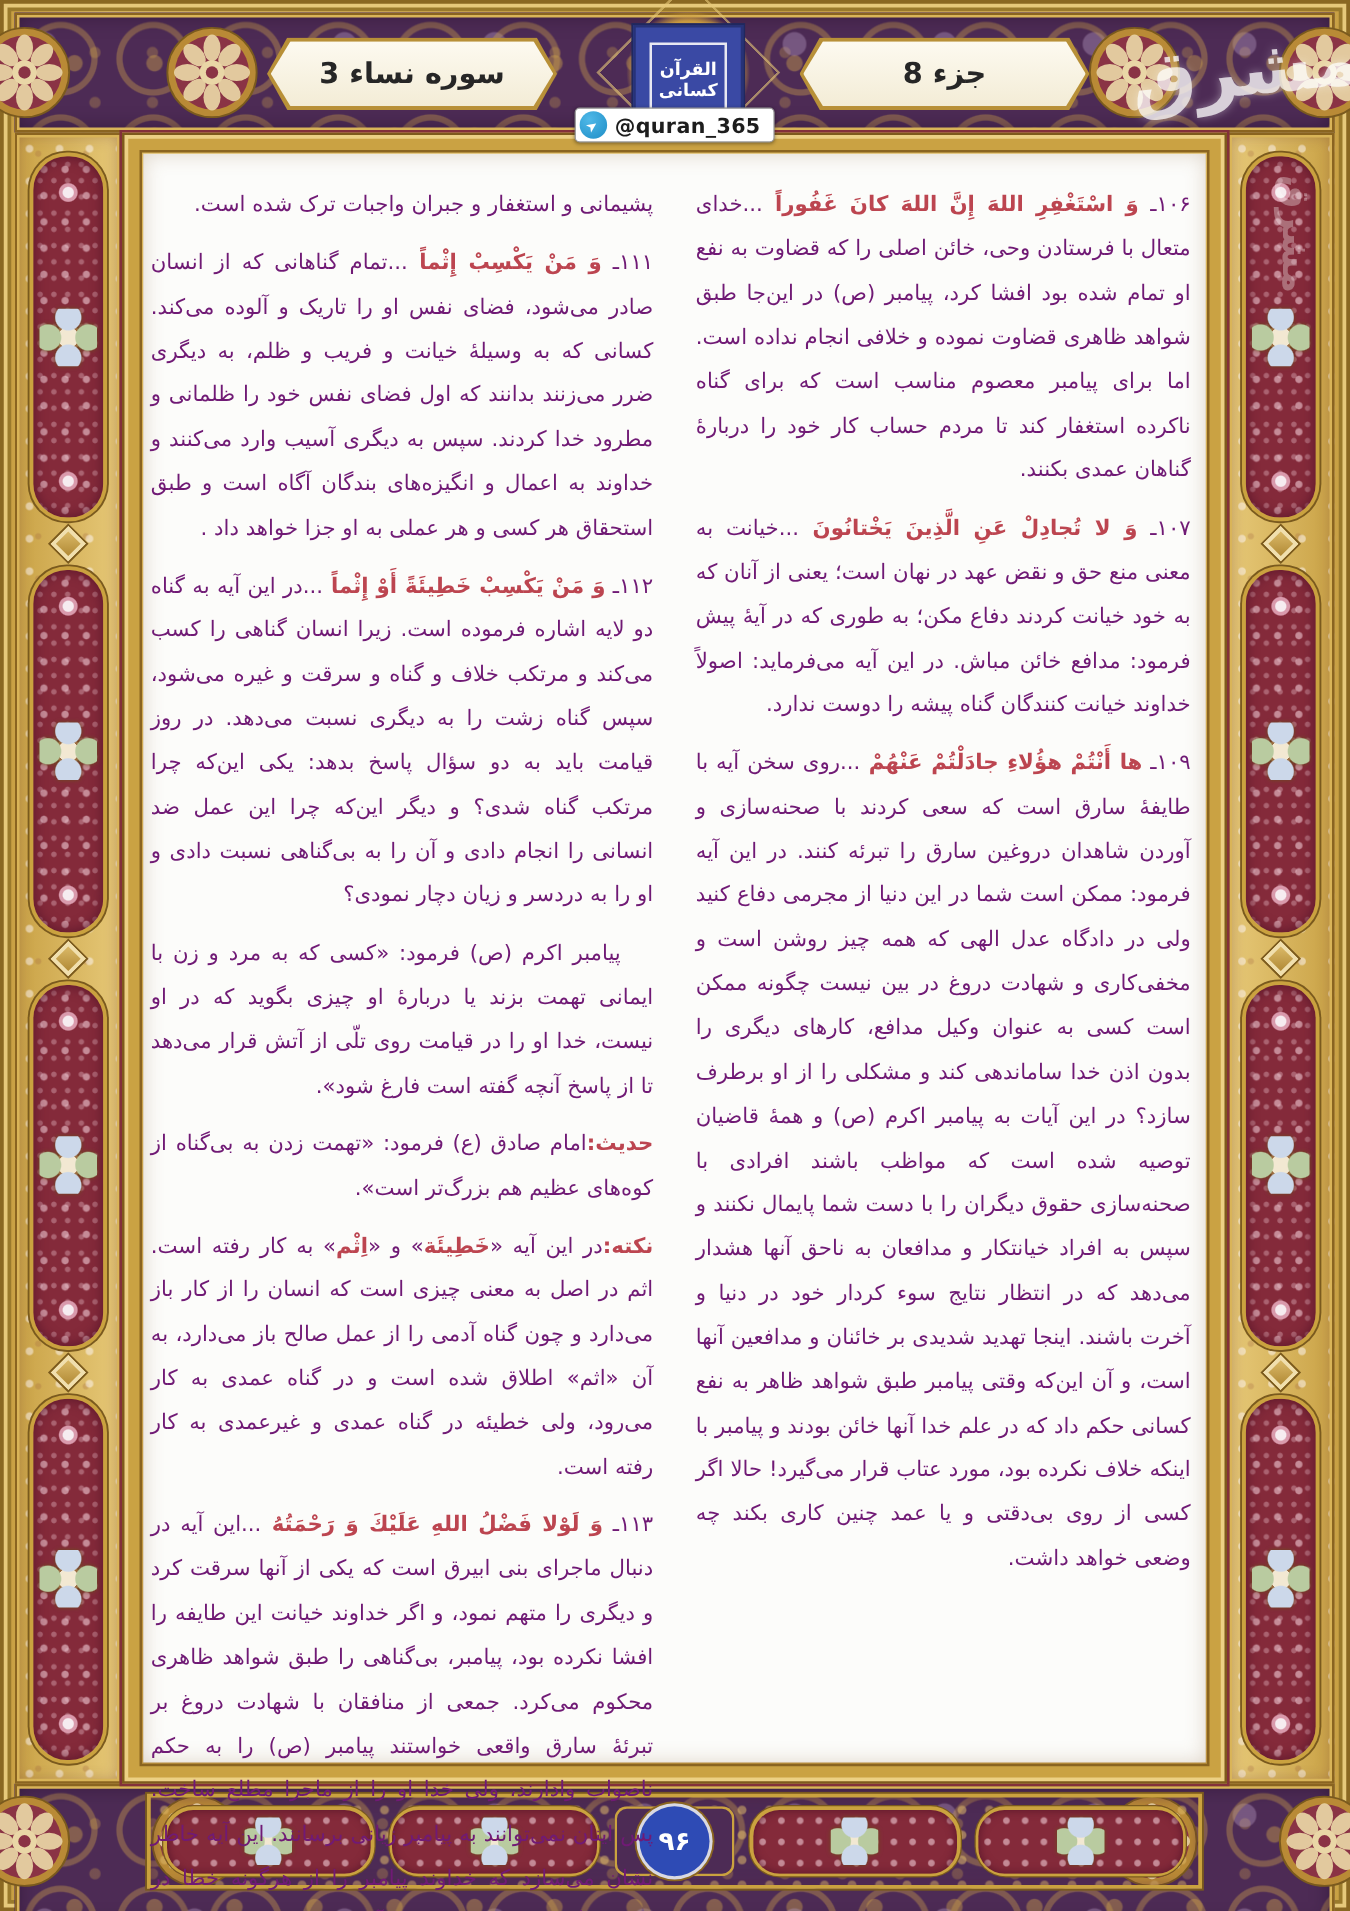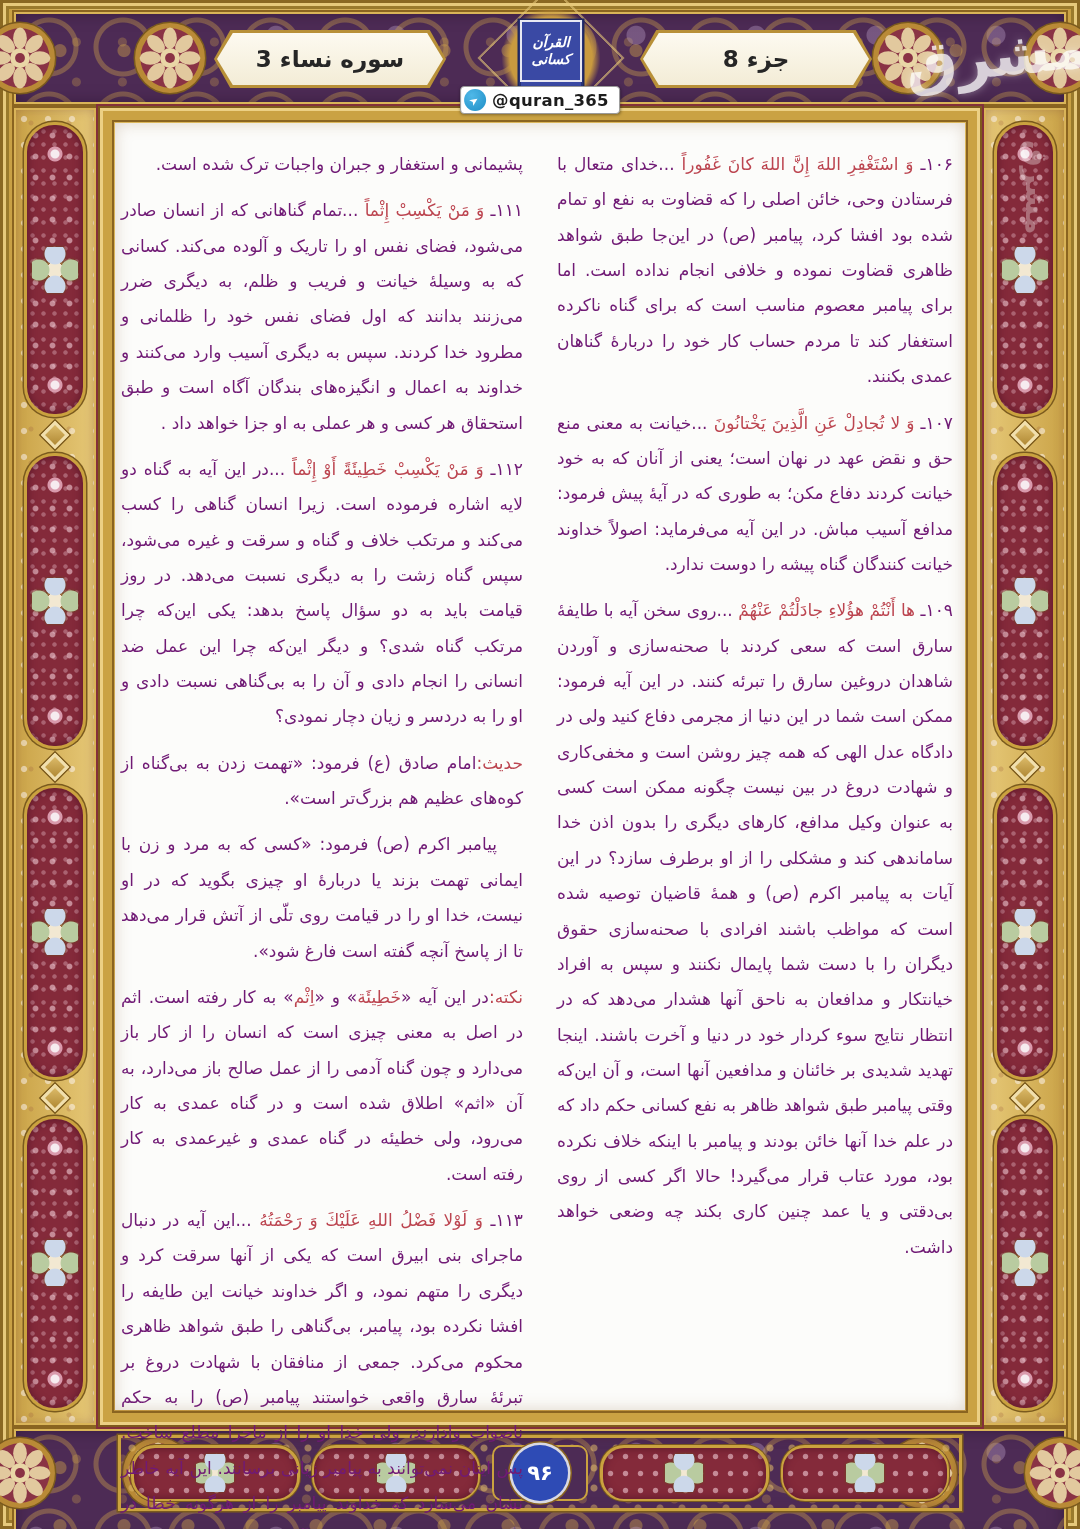--- a/index.html
+++ b/index.html
@@ -59,22 +59,22 @@
     clip-path:polygon(7% 0,93% 0,100% 50%,93% 100%,7% 100%,0 50%);
     display:flex;align-items:center;justify-content:center;}
   .hcart span{position:relative;font-size:23px;font-weight:bold;color:#262626;}
   .hcart-juz{left:628px;}
   .hcart-surah{left:202px;}
   
   .emblem{position:absolute;left:487px;top:0;width:104px;height:96px;}
   .mandala{position:absolute;left:50%;top:48px;width:100px;height:100px;transform:translate(-50%,-50%) rotate(45deg);
     background:radial-gradient(circle,#e0b8ca 0 34%,#c99a3f 35% 58%,rgba(201,154,63,0) 70%);
     box-shadow:0 0 0 2px rgba(230,200,120,.6);}
-  .emblem-sq{position:absolute;left:50%;top:48px;width:64px;height:76px;transform:translate(-50%,-50%);
-    background:#3a49a4;box-shadow:inset 0 0 0 2px #273277, 0 0 0 1.5px #20285f;display:flex;align-items:flex-start;justify-content:center;font-style:italic;}
+  .emblem-sq{position:absolute;left:50%;top:48px;width:88px;height:76px;transform:translate(-50%,-50%);
+    background:#3a49a4;box-shadow:inset 0 0 0 2px #273277, 0 0 0 1.5px #20285f;display:flex;align-items:flex-end;justify-content:center;}
   .emblem-in{width:58px;height:58px;border:2px solid #e8e8f2;display:flex;flex-direction:column;align-items:center;justify-content:center;
     color:#fff;font-weight:bold;font-size:14px;line-height:1.2;letter-spacing:.5px;}
   
   .tg-badge{position:absolute;left:50%;top:86px;transform:translateX(-50%);z-index:6;direction:ltr;
     display:flex;align-items:center;gap:6px;background:#fff;border:1px solid #9a9a9a;border-radius:4px;
     padding:2px 10px 2px 3px;box-shadow:0 1px 3px rgba(0,0,0,.35);}
   .tg-icon{width:22px;height:22px;border-radius:50%;background:radial-gradient(circle at 35% 30%,#4fb8e8,#1f8ec6);
     display:flex;align-items:center;justify-content:center;color:#fff;font-size:11px;}
   .tg-icon i{display:inline-block;transform:rotate(-35deg) translateX(-1px);font-style:normal;}
   .tg-badge b{font-size:16.5px;color:#1d1d1d;letter-spacing:.3px;}
@@ -84,21 +84,21 @@
     box-shadow:inset 0 0 0 2px #7e5a1c, inset 0 0 0 5px #ecd084, inset 0 0 0 14px #caa243, inset 0 0 0 16px #8a6420;}
   .content{position:absolute;inset:17px;background:#fcfcfa;
     box-shadow:inset 0 0 16px rgba(135,95,55,.25);}
   .col{position:absolute;top:24px;direction:rtl;text-align:justify;color:#3a3a3a;
     font-size:17px;line-height:2.08;}
   .col-right{right:12px;width:396px;}
   .col-left{left:6px;width:402px;}
   .para{margin:0 0 11px 0;}
   .para.indent{text-indent:26px;}
   .run-n{color:#701a75;}
-  .run-r{color:#bc4550;}
+  .run-r{color:#bc4550;font-weight:bold;}
   
   .bottom-strip{position:absolute;left:106px;top:8px;width:844px;height:76px;box-sizing:border-box;
     background:linear-gradient(180deg,#d0aac6,#c89cb8);
     background-image:radial-gradient(circle, rgba(224,186,106,.55) 0 3px, transparent 4px);
     background-size:22px 20px;
     border:3px solid #caa23f;box-shadow:0 0 0 1.5px #7a5a1e, inset 0 0 10px rgba(90,40,70,.5);
     display:flex;align-items:stretch;gap:12px;padding:7px 10px;}
   .bcart{flex:1;position:relative;border-radius:24px;background:#caa23f;padding:2.5px;box-sizing:border-box;box-shadow:0 0 0 1px #7a5a1e;}
   .bcart-in{width:100%;height:100%;border-radius:21px;background:#842a3a;
     background-image:radial-gradient(circle, rgba(240,203,213,.6) 0 2.2px, transparent 3.2px);
@@ -346,29 +346,29 @@
           <span class="quat"></span>
           <span class="floret bot"></span>
         </div>
       </div>
     </div>
 
   <div class="inner-frame">
     <div class="content">
       <div class="col col-right" id="col-right">
           <p class="para"><span class="run-n">۱۰۶ـ </span><span class="run-r">وَ اسْتَغْفِرِ اللهَ إِنَّ اللهَ كانَ غَفُوراً </span><span class="run-n">...خدای متعال با فرستادن وحی، خائن اصلی را که قضاوت به نفع او تمام شده بود افشا کرد، پیامبر (ص) در این‌جا طبق شواهد ظاهری قضاوت نموده و خلافی انجام نداده است. اما برای پیامبر معصوم مناسب است که برای گناه ناکرده استغفار کند تا مردم حساب کار خود را دربارهٔ گناهان عمدی بکنند.</span></p>
-          <p class="para"><span class="run-n">۱۰۷ـ </span><span class="run-r">وَ لا تُجادِلْ عَنِ الَّذِينَ يَخْتانُونَ </span><span class="run-n">...خیانت به معنی منع حق و نقض عهد در نهان است؛ یعنی از آنان که به خود خیانت کردند دفاع مکن؛ به طوری که در آیهٔ پیش فرمود: مدافع آسیب مباش. در این آیه می‌فرماید: اصولاً خداوند خیانت کنندگان گناه پیشه را دوست ندارد.</span></p>
+          <p class="para"><span class="run-n">۱۰۷ـ </span><span class="run-r">وَ لا تُجادِلْ عَنِ الَّذِينَ يَخْتانُونَ </span><span class="run-n">...خیانت به معنی منع حق و نقض عهد در نهان است؛ یعنی از آنان که به خود خیانت کردند دفاع مکن؛ به طوری که در آیهٔ پیش فرمود: مدافع خائن مباش. در این آیه می‌فرماید: اصولاً خداوند خیانت کنندگان گناه پیشه را دوست ندارد.</span></p>
           <p class="para"><span class="run-n">۱۰۹ـ </span><span class="run-r">ها أَنْتُمْ هؤُلاءِ جادَلْتُمْ عَنْهُمْ </span><span class="run-n">...روی سخن آیه با طایفهٔ سارق است که سعی کردند با صحنه‌سازی و آوردن شاهدان دروغین سارق را تبرئه کنند. در این آیه فرمود: ممکن است شما در این دنیا از مجرمی دفاع کنید ولی در دادگاه عدل الهی که همه چیز روشن است و مخفی‌کاری و شهادت دروغ در بین نیست چگونه ممکن است کسی به عنوان وکیل مدافع، کارهای دیگری را بدون اذن خدا ساماندهی کند و مشکلی را از او برطرف سازد؟ در این آیات به پیامبر اکرم (ص) و همهٔ قاضیان توصیه شده است که مواظب باشند افرادی با صحنه‌سازی حقوق دیگران را با دست شما پایمال نکنند و سپس به افراد خیانتکار و مدافعان به ناحق آنها هشدار می‌دهد که در انتظار نتایج سوء کردار خود در دنیا و آخرت باشند. اینجا تهدید شدیدی بر خائنان و مدافعین آنها است، و آن این‌که وقتی پیامبر طبق شواهد ظاهر به نفع کسانی حکم داد که در علم خدا آنها خائن بودند و پیامبر با اینکه خلاف نکرده بود، مورد عتاب قرار می‌گیرد! حالا اگر کسی از روی بی‌دقتی و یا عمد چنین کاری بکند چه وضعی خواهد داشت.</span></p>
         </div>
       <div class="col col-left" id="col-left">
           <p class="para"><span class="run-n">پشیمانی و استغفار و جبران واجبات ترک شده است.</span></p>
           <p class="para"><span class="run-n">۱۱۱ـ </span><span class="run-r">وَ مَنْ يَكْسِبْ إِثْماً </span><span class="run-n">...تمام گناهانی که از انسان صادر می‌شود، فضای نفس او را تاریک و آلوده می‌کند. کسانی که به وسیلهٔ خیانت و فریب و ظلم، به دیگری ضرر می‌زنند بدانند که اول فضای نفس خود را ظلمانی و مطرود خدا کردند. سپس به دیگری آسیب وارد می‌کنند و خداوند به اعمال و انگیزه‌های بندگان آگاه است و طبق استحقاق هر کسی و هر عملی به او جزا خواهد داد .</span></p>
           <p class="para"><span class="run-n">۱۱۲ـ </span><span class="run-r">وَ مَنْ يَكْسِبْ خَطِيئَةً أَوْ إِثْماً </span><span class="run-n">...در این آیه به گناه دو لایه اشاره فرموده است. زیرا انسان گناهی را کسب می‌کند و مرتکب خلاف و گناه و سرقت و غیره می‌شود، سپس گناه زشت را به دیگری نسبت می‌دهد. در روز قیامت باید به دو سؤال پاسخ بدهد: یکی این‌که چرا مرتکب گناه شدی؟ و دیگر این‌که چرا این عمل ضد انسانی را انجام دادی و آن را به بی‌گناهی نسبت دادی و او را به دردسر و زیان دچار نمودی؟</span></p>
+          <p class="para indent"><span class="run-n">پیامبر اکرم (ص) فرمود: «کسی که به مرد و زن با ایمانی تهمت بزند یا دربارهٔ او چیزی بگوید که در او نیست، خدا او را در قیامت روی تلّی از آتش قرار می‌دهد تا از پاسخ آنچه گفته است فارغ شود».</span></p>
           <p class="para"><span class="run-r">حدیث:</span><span class="run-n">امام صادق (ع) فرمود: «تهمت زدن به بی‌گناه از کوه‌های عظیم هم بزرگ‌تر است».</span></p>
-          <p class="para indent"><span class="run-n">پیامبر اکرم (ص) فرمود: «کسی که به مرد و زن با ایمانی تهمت بزند یا دربارهٔ او چیزی بگوید که در او نیست، خدا او را در قیامت روی تلّی از آتش قرار می‌دهد تا از پاسخ آنچه گفته است فارغ شود».</span></p>
           <p class="para"><span class="run-r">نکته:</span><span class="run-n">در این آیه «</span><span class="run-r">خَطِيئَة</span><span class="run-n">» و «</span><span class="run-r">اِثْم</span><span class="run-n">» به کار رفته است. اثم در اصل به معنی چیزی است که انسان را از کار باز می‌دارد و چون گناه آدمی را از عمل صالح باز می‌دارد، به آن «اثم» اطلاق شده است و در گناه عمدی به کار می‌رود، ولی خطیئه در گناه عمدی و غیرعمدی به کار رفته است.</span></p>
           <p class="para"><span class="run-n">۱۱۳ـ </span><span class="run-r">وَ لَوْلا فَضْلُ اللهِ عَلَيْكَ وَ رَحْمَتُهُ </span><span class="run-n">...این آیه در دنبال ماجرای بنی ابیرق است که یکی از آنها سرقت کرد و دیگری را متهم نمود، و اگر خداوند خیانت این طایفه را افشا نکرده بود، پیامبر، بی‌گناهی را طبق شواهد ظاهری محکوم می‌کرد. جمعی از منافقان با شهادت دروغ بر تبرئهٔ سارق واقعی خواستند پیامبر (ص) را به حکم ناصواب وادارند، ولی خدا او را از ماجرا مطلع ساخت. پس اینان نمی‌توانند به پیامبر زیانی برسانند. این آیه خاطر نشان می‌سازد که خداوند پیامبر را از هرگونه خطا در عمل و گرفتن وحی و تحویل آن به مردم حفظ می‌کند. گرچه پیامبر معصوم است و به هیچ خلافی اقدام نمی‌کند و فکر آن را هم در سر نمی‌پروراند، با این‌همه خداوند حفاظت پیامبر را در موارد حساس به عهده دارد و این به‌خاطر مسؤولیت سنگین رسالت اوست.</span></p>
         </div>
     </div>
   </div>
 
   <div class="tg-badge">
     <span class="tg-icon">
         <i>➤</i>
       </span>

